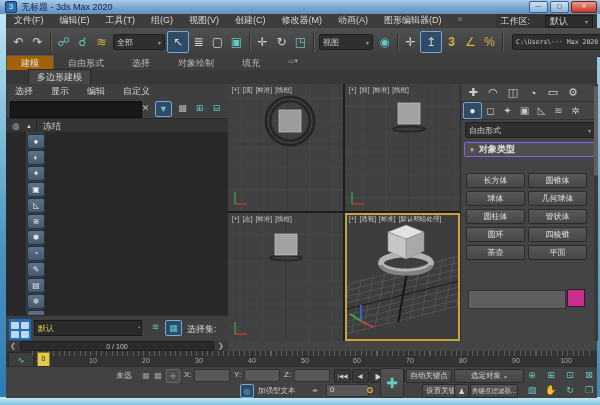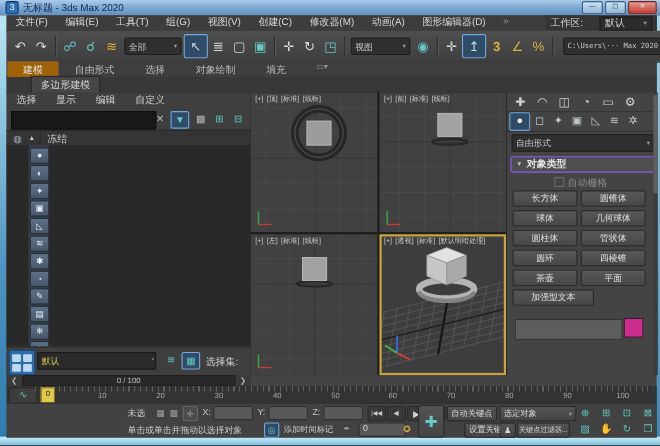--- a/index.html
+++ b/index.html
@@ -418,35 +418,31 @@
         </div>
     </div>
     <div class="ddl cmddd">
       <span>自由形式</span>
       <span class="caret">▾</span>
     </div>
     <div class="rollout" style="top:58px">
       <span class="rarrow">▼</span>
       <span>对象类型</span>
     </div>
-    <div class="autogrid">
-      <span style="border:1px solid #6a6a6a;display:inline-block;width:7px;height:7px;margin-right:3px;vertical-align:-1px"></span><span>自动栅格</span>
-    </div>
     <div class="btngrid">
       <div class="pbtn">长方体</div>
       <div class="pbtn">圆锥体</div>
       <div class="pbtn">球体</div>
       <div class="pbtn">几何球体</div>
       <div class="pbtn">圆柱体</div>
       <div class="pbtn">管状体</div>
       <div class="pbtn">圆环</div>
       <div class="pbtn">四棱锥</div>
       <div class="pbtn">茶壶</div>
       <div class="pbtn">平面</div>
-      <div class="pbtn" style="grid-column:1;width:72px">加强型文本</div>
     </div>
     <input class="namefld" value="" style="">
     <div class="swatch" style="background:#cc2e8e"></div>
   </div>
   <div class="abs cscroll">
       <div class="cthumb"></div>
     </div>
 
   <div class="abs framerow">
     <div class="fnav">❮</div>
@@ -482,30 +478,29 @@
     <div class="sfld" style="left:238px;top:2px;width:34px"></div>
     <span class="slabel" style="left:278px;top:3px">Z:</span>
     <div class="sfld" style="left:288px;top:2px;width:34px"></div>
     <div class="play" style="left:328px;top:2px">
       <div class="pb">|◀◀</div>
       <div class="pb">◀|</div>
       <div class="pb" style="font-size:8px">▶</div>
       <div class="pb">|▶</div>
       <div class="pb">▶▶|</div>
     </div>
-    <span class="slabel" style="left:110px;top:19px">单击或单击并拖动以选择对象</span>
     <div class="sicon bluebox" style="left:234px;top:17px">◎</div>
-    <span class="slabel" style="left:252px;top:19px;font-size:7.5px">添加时间标记</span>
+    <span class="slabel" style="left:252px;top:19px;font-size:7.5px">加强型文本</span>
     <span class="slabel" style="left:306px;top:19px;font-size:6px;color:#9a9a9a">◂▸</span>
     <div class="sfld" style="left:320px;top:17px;width:38px;color:#ddd;font-size:8px;padding-left:3px">0</div>
     <div class="sicon" style="left:358px;top:17px;color:#d9b23c">✪</div>
     <div class="bigkey">✚</div>
     <div class="kbtn" style="left:400px;top:2px;width:44px">自动关键点</div>
     <div class="kbtn" style="left:416px;top:17px;width:44px">设置关键点</div>
-    <div class="kbtn" style="left:448px;top:2px;width:62px;justify-content:space-between;padding:0 3px">
+    <div class="kbtn" style="left:448px;top:2px;width:62px;padding:0 3px">
       <span>选定对象</span>
       <span class="caret">▾</span>
     </div>
     <div class="kbtn" style="left:448px;top:17px;width:13px">♟</div>
     <div class="kbtn" style="left:464px;top:17px;width:46px;font-size:6.5px">关键点过滤器...</div>
     <div class="navic" style="left:518px;top:2px">⊕</div>
     <div class="navic" style="left:537px;top:2px">⊞</div>
     <div class="navic" style="left:556px;top:2px">⊡</div>
     <div class="navic" style="left:575px;top:2px">⊠</div>
     <div class="navic" style="left:518px;top:17px">▧</div>

